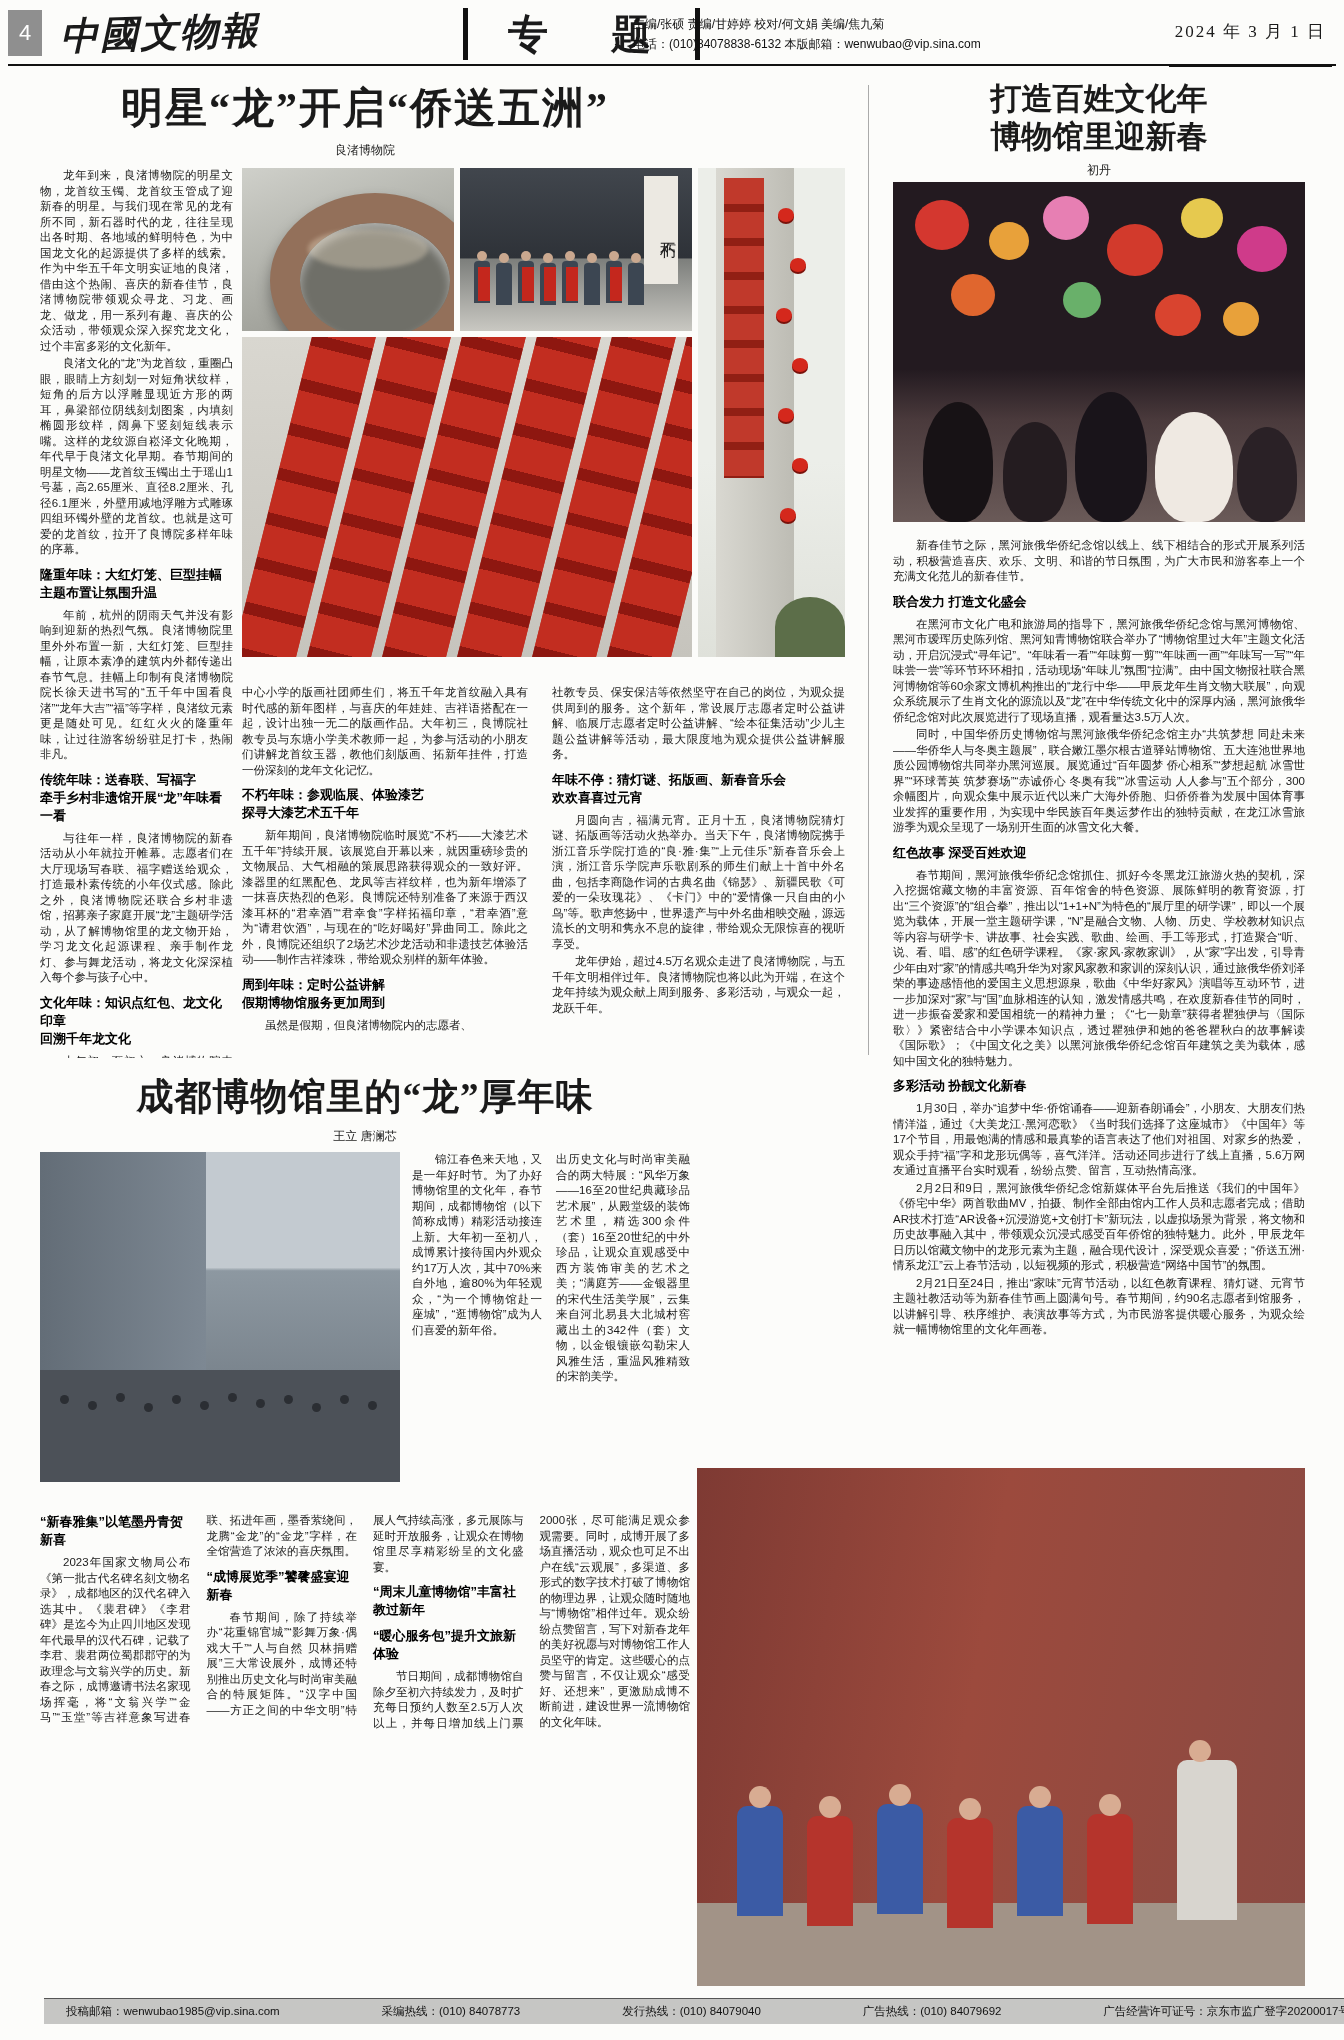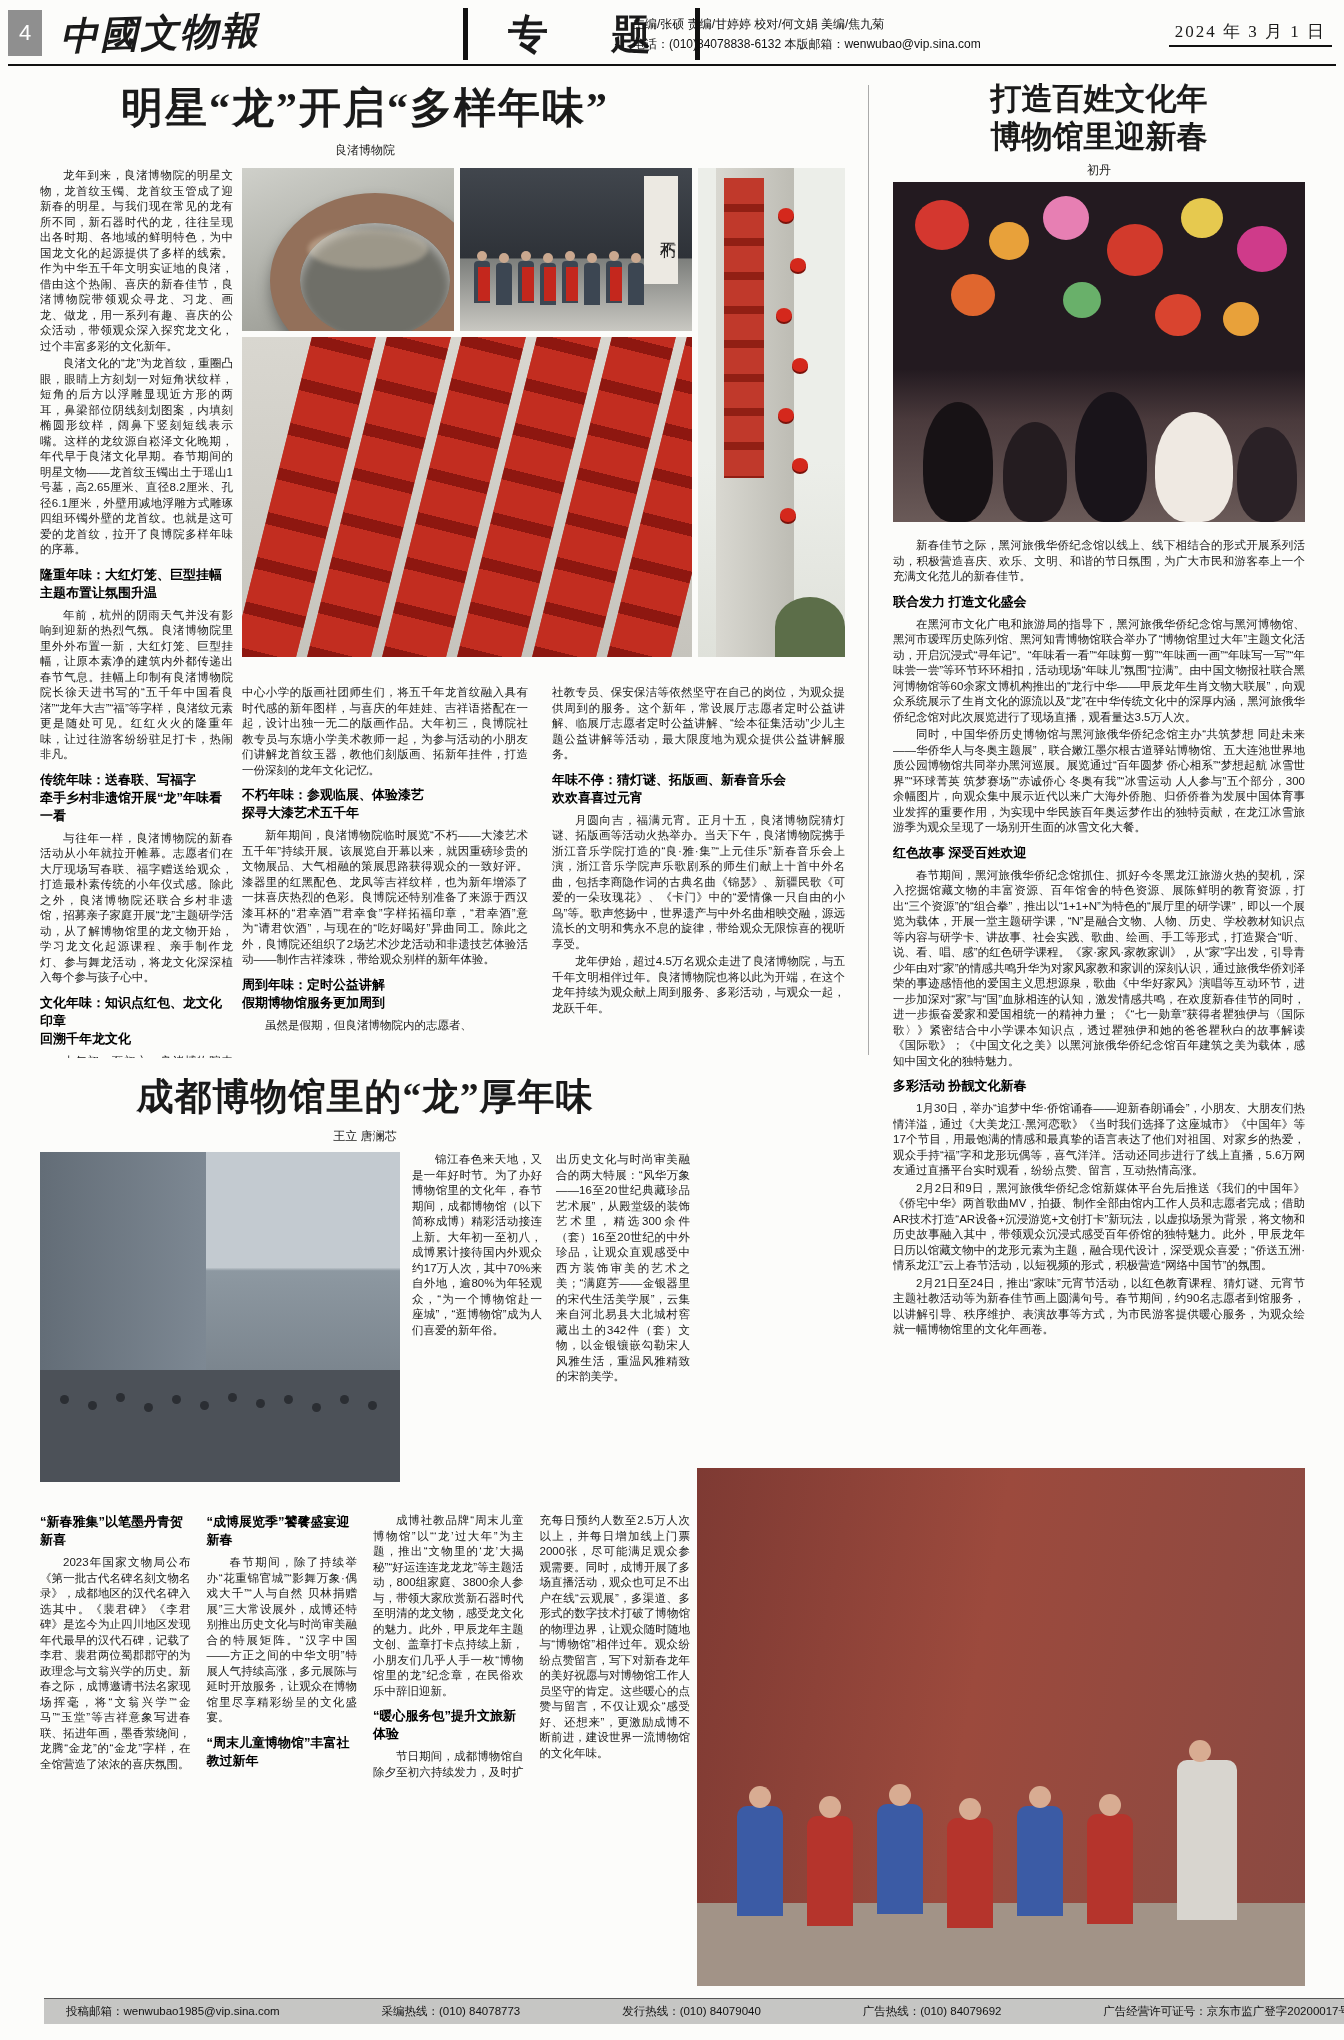--- a/index.html
+++ b/index.html
@@ -10,21 +10,21 @@
   .pgnum{position:absolute;left:0;top:2px;width:34px;height:46px;background:#8f8f8f;color:#fff;
          font-size:22px;display:flex;align-items:center;justify-content:center;}
   .masthead{position:absolute;left:52px;top:0px;font-family:"Liberation Serif",serif;
             font-size:38px;font-weight:bold;font-style:italic;transform:rotate(-2deg);letter-spacing:2px;}
   .secwrap{position:absolute;left:455px;top:0;height:52px;display:flex;align-items:center;}
   .secbar{width:5px;height:52px;background:#111;}
   .sectitle{font-family:Liberation Sans, sans-serif;font-weight:bold;font-size:40px;letter-spacing:26px;
             padding:0 18px 0 40px;}
   .editors{position:absolute;left:625px;top:6px;font-size:12px;line-height:20px;color:#111;}
   .datebox{position:absolute;right:4px;top:12px;font-family:"Liberation Serif",serif;font-size:17px;
-           border-bottom:2px solid #111;padding:0 6px 2px 6px;letter-spacing:2px;}
+           border-bottom:2px solid #111;padding:0 6px 22px 6px;letter-spacing:2px;}
   #hdr-rule{position:absolute;left:8px;top:64px;width:1328px;border-top:2px solid #111;}
   
   .para{font-size:11.5px;line-height:15.5px;text-align:justify;text-indent:2em;margin:0 0 2px 0;}
   .para.noindent{text-indent:0;}
   .subhead{font-weight:bold;font-size:13px;line-height:18px;margin:8px 0 6px 0;color:#000;}
   .col{position:absolute;overflow:hidden;}
   .headline1{position:absolute;font-family:"Liberation Serif",serif;font-weight:bold;text-align:center;}
   .byline{position:absolute;text-align:center;font-size:12px;color:#222;}
   .vrule{position:absolute;width:1px;background:#aaa;}
   
@@ -87,21 +87,21 @@
       <div class="secbar"></div>
     </div>
     <div class="editors">
       <div>主编/张硕 责编/甘婷婷 校对/何文娟 美编/焦九菊</div>
       <div>电话：(010)84078838-6132 本版邮箱：wenwubao@vip.sina.com</div>
     </div>
     <div class="datebox">2024 年 3 月 1 日</div>
   </div>
   <div id="hdr-rule"></div>
 
-  <div class="headline1" style="left:40px;top:80px;width:650px;font-size:42px;letter-spacing:2px;">明星“龙”开启“多样年味”</div>
+  <div class="headline1" style="left:40px;top:80px;width:650px;font-size:42px;letter-spacing:2px;">明星“龙”开启“侨送五洲”</div>
   <div class="byline" style="left:40px;top:142px;width:650px;">良渚博物院</div>
 
   <div class="col" style="left:40px;top:168px;width:193px;height:890px;">
     <p class="para">龙年到来，良渚博物院的明星文物，龙首纹玉镯、龙首纹玉管成了迎新春的明星。与我们现在常见的龙有所不同，新石器时代的龙，往往呈现出各时期、各地域的鲜明特色，为中国龙文化的起源提供了多样的线索。作为中华五千年文明实证地的良渚，借由这个热闹、喜庆的新春佳节，良渚博物院带领观众寻龙、习龙、画龙、做龙，用一系列有趣、喜庆的公众活动，带领观众深入探究龙文化，过个丰富多彩的文化新年。</p>
     <p class="para">良渚文化的“龙”为龙首纹，重圈凸眼，眼睛上方刻划一对短角状纹样，短角的后方以浮雕显现近方形的两耳，鼻梁部位阴线刻划图案，内填刻椭圆形纹样，阔鼻下竖刻短线表示嘴。这样的龙纹源自崧泽文化晚期，年代早于良渚文化早期。春节期间的明星文物——龙首纹玉镯出土于瑶山1号墓，高2.65厘米、直径8.2厘米、孔径6.1厘米，外壁用减地浮雕方式雕琢四组环镯外壁的龙首纹。也就是这可爱的龙首纹，拉开了良博院多样年味的序幕。</p>
     <div class="subhead">
       <div>隆重年味：大红灯笼、巨型挂幅</div>
       <div>主题布置让氛围升温</div>
     </div>
     <p class="para">年前，杭州的阴雨天气并没有影响到迎新的热烈气氛。良渚博物院里里外外布置一新，大红灯笼、巨型挂幅，让原本素净的建筑内外都传递出春节气息。挂幅上印制有良渚博物院院长徐天进书写的“五千年中国看良渚”“龙年大吉”“福”等字样，良渚纹元素更是随处可见。红红火火的隆重年味，让过往游客纷纷驻足打卡，热闹非凡。</p>
@@ -261,21 +261,20 @@
   <div class="col" style="left:556px;top:1152px;width:134px;height:330px;">
     <p class="para noindent">出历史文化与时尚审美融合的两大特展：“风华万象——16至20世纪典藏珍品艺术展”，从殿堂级的装饰艺术里，精选300余件（套）16至20世纪的中外珍品，让观众直观感受中西方装饰审美的艺术之美；“满庭芳——金银器里的宋代生活美学展”，云集来自河北易县大北城村窖藏出土的342件（套）文物，以金银镶嵌勾勒宋人风雅生活，重温风雅精致的宋韵美学。</p>
   </div>
 
   <div class="col" style="left:40px;top:1496px;width:650px;height:492px;column-count:4;column-gap:16px;margin-top:17px;">
     <div class="subhead" style="margin-top:0;">“新春雅集”以笔墨丹青贺新喜</div>
     <p class="para">2023年国家文物局公布《第一批古代名碑名刻文物名录》，成都地区的汉代名碑入选其中。《裴君碑》《李君碑》是迄今为止四川地区发现年代最早的汉代石碑，记载了李君、裴君两位蜀郡郡守的为政理念与文翁兴学的历史。新春之际，成博邀请书法名家现场挥毫，将“文翁兴学”“金马”“玉堂”等吉祥意象写进春联、拓进年画，墨香萦绕间，龙腾“金龙”的“金龙”字样，在全馆营造了浓浓的喜庆氛围。</p>
     <div class="subhead">“成博展览季”饕餮盛宴迎新春</div>
     <p class="para">春节期间，除了持续举办“花重锦官城”“影舞万象·偶戏大千”“人与自然 贝林捐赠展”三大常设展外，成博还特别推出历史文化与时尚审美融合的特展矩阵。“汉字中国——方正之间的中华文明”特展人气持续高涨，多元展陈与延时开放服务，让观众在博物馆里尽享精彩纷呈的文化盛宴。</p>
     <div class="subhead">“周末儿童博物馆”丰富社教过新年</div>
-    <p class="para">成博社教品牌“周末儿童博物馆”以“‘龙’过大年”为主题，推出“文物里的‘龙’大揭秘”“好运连连龙龙龙”等主题活动，800组家庭、3800余人参与，带领大家欣赏新石器时代至明清的龙文物，感受龙文化的魅力。此外，甲辰龙年主题文创、盖章打卡点持续上新，小朋友们几乎人手一枚“博物馆里的龙”纪念章，在民俗欢乐中辞旧迎新。</p>
     <div class="subhead">“暖心服务包”提升文旅新体验</div>
     <p class="para">节日期间，成都博物馆自除夕至初六持续发力，及时扩充每日预约人数至2.5万人次以上，并每日增加线上门票2000张，尽可能满足观众参观需要。同时，成博开展了多场直播活动，观众也可足不出户在线“云观展”，多渠道、多形式的数字技术打破了博物馆的物理边界，让观众随时随地与“博物馆”相伴过年。观众纷纷点赞留言，写下对新春龙年的美好祝愿与对博物馆工作人员坚守的肯定。这些暖心的点赞与留言，不仅让观众“感受好、还想来”，更激励成博不断前进，建设世界一流博物馆的文化年味。</p>
   </div>
 
   <div id="ftr">
     <span>投稿邮箱：wenwubao1985@vip.sina.com</span>
     <span>采编热线：(010) 84078773</span>
     <span>发行热线：(010) 84079040</span>
     <span>广告热线：(010) 84079692</span>
     <span>广告经营许可证号：京东市监广登字20200017号</span>

